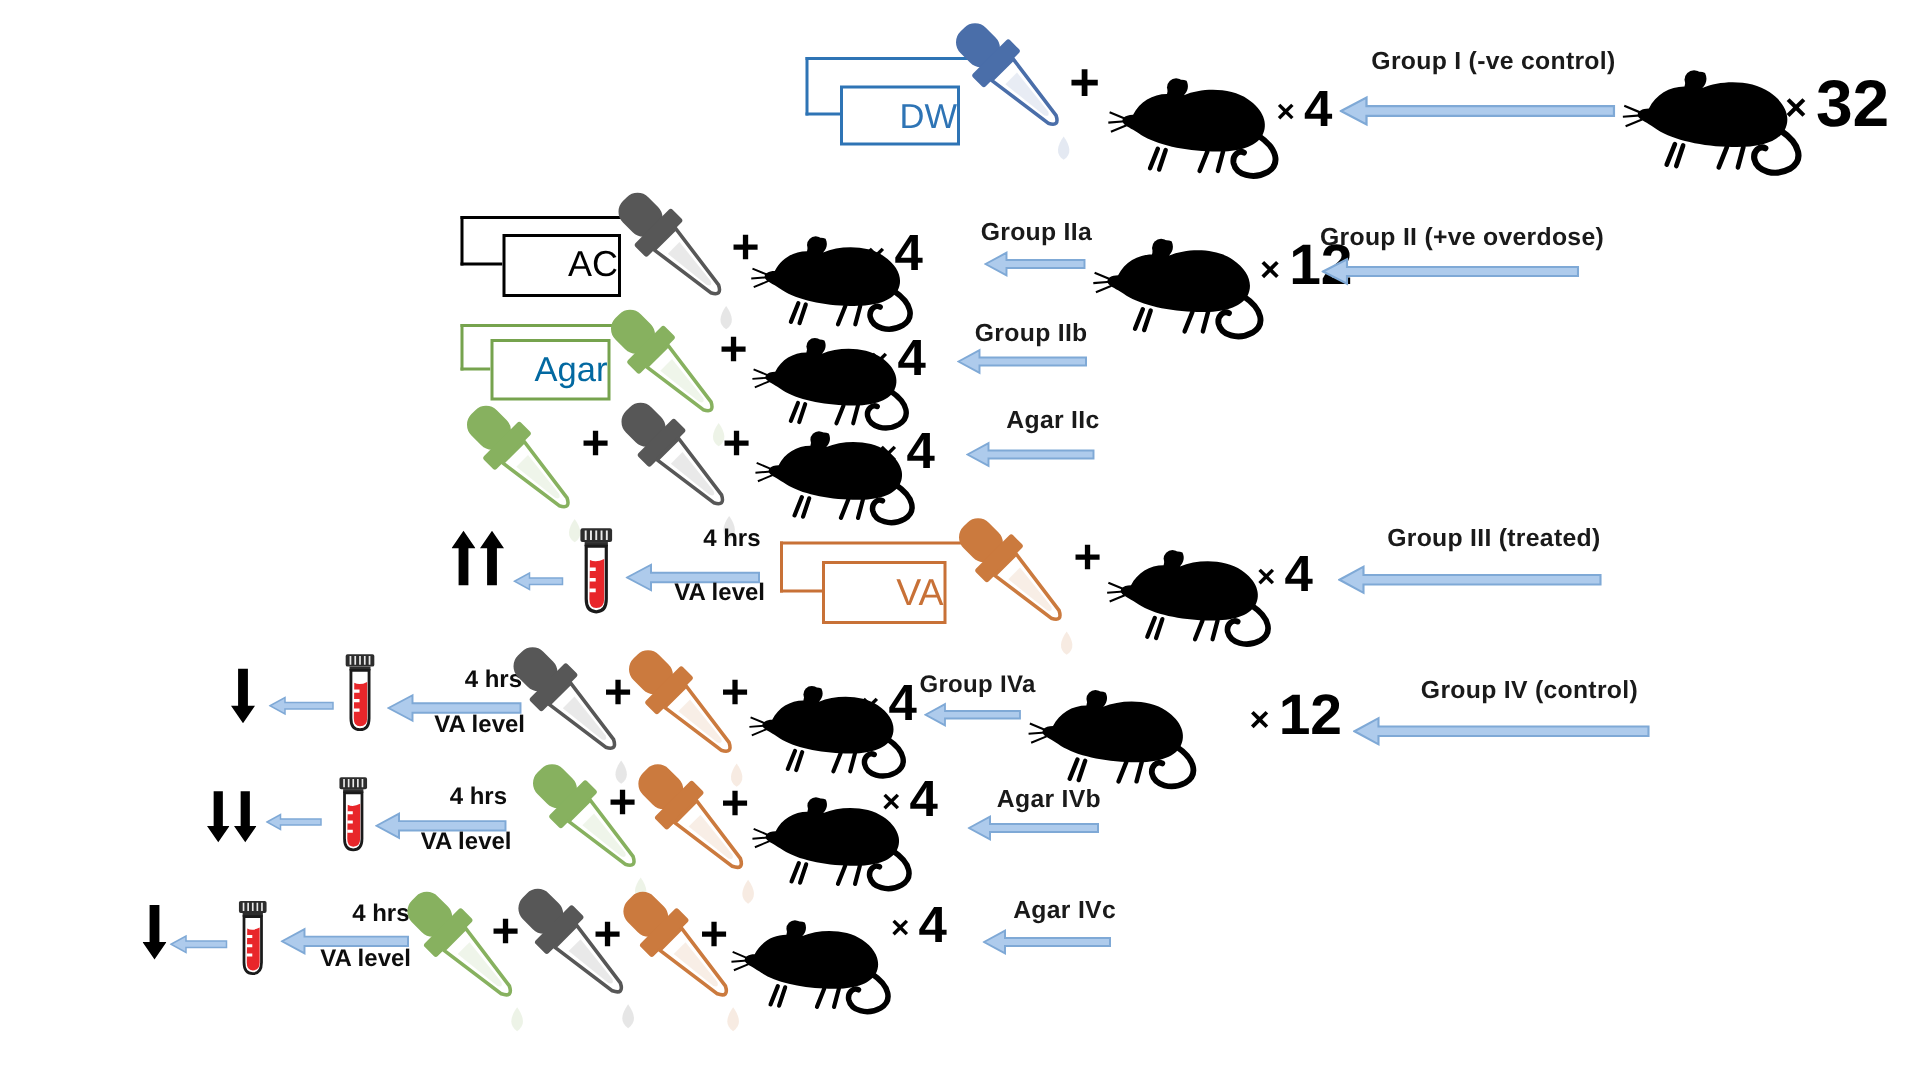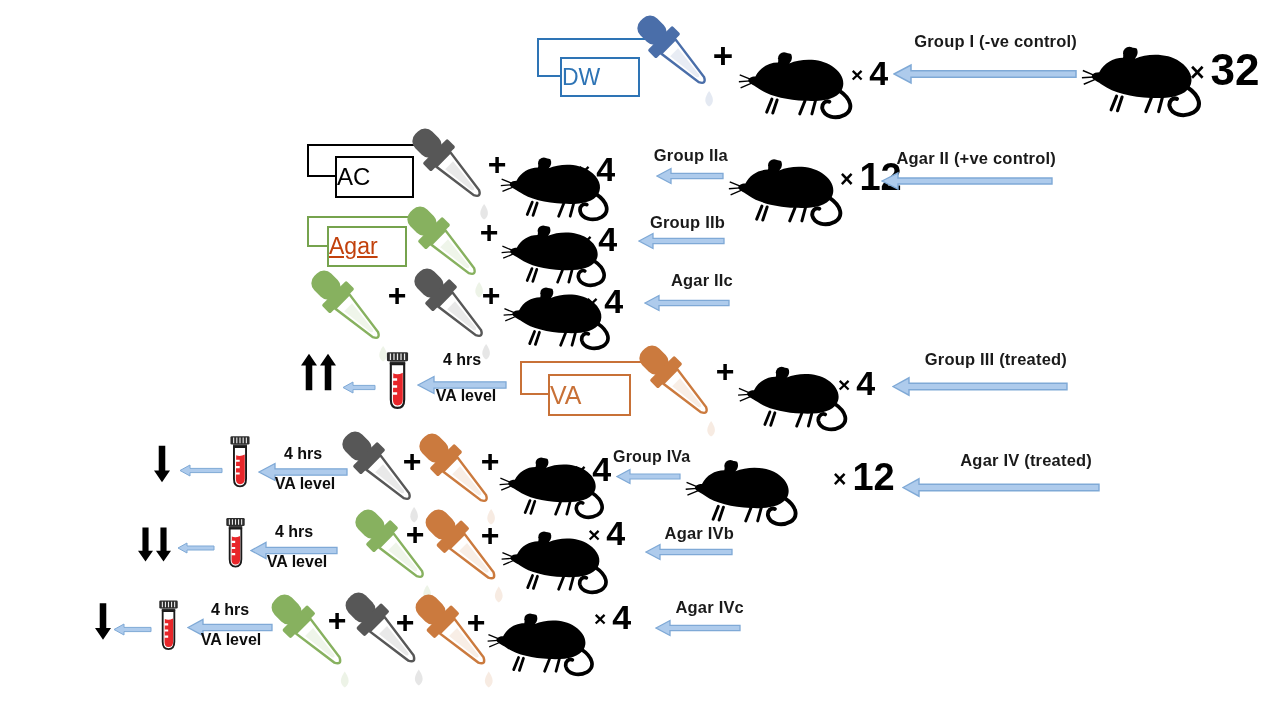--- a/index.html
+++ b/index.html
@@ -1,39 +1,39 @@
 <!DOCTYPE html>
 <html><head>
 <meta charset="utf-8">
 <style>
   html,body{margin:0;padding:0;background:#fff;}
   #stage{position:relative;width:1280px;height:720px;background:#ffffff;overflow:hidden;
          font-family:"Liberation Sans",sans-serif;color:#111;}
   .icon{position:absolute;}
   .line{position:absolute;}
   .box{position:absolute;background:#fff;border:2px solid #000;display:flex;align-items:center;
-       justify-content:flex-start;font-size:23px;line-height:1;}
+       justify-content:flex-end;font-size:23px;line-height:1;}
   .glabel{position:absolute;font-weight:700;font-size:16.5px;text-align:right;white-space:nowrap;
           color:#1a1a1a;letter-spacing:.2px;}
-  .assay-label{position:absolute;font-weight:700;font-size:16px;text-align:center;white-space:nowrap;color:#0d0d0d;}
+  .assay-label{position:absolute;font-weight:700;font-size:16px;text-align:right;white-space:nowrap;color:#0d0d0d;}
   .plus{position:absolute;transform:translate(-50%,-50%);font-weight:700;font-size:32px;color:#000;line-height:1;}
   .count{position:absolute;display:flex;align-items:flex-start;gap:6px;font-weight:700;color:#000;}
   .count .x{font-size:21px;margin-top:8px;line-height:1;}
   .count .n{font-size:34px;line-height:1;}
   .count.mid .x{font-size:23px;margin-top:10px;}
   .count.mid .n{font-size:38px;}
   .count.big .x{font-size:25px;margin-top:12px;}
   .count.big .n{font-size:44px;}
   .c-blue{color:#4a6ea9;}
   .c-dark{color:#575757;}
   .c-green{color:#87b15f;}
   .c-orange{color:#cb7a3e;}
   .b-dw{border-color:#2e74b5;color:#2e74b5;}
   .b-ac{border-color:#000;color:#000;font-size:24px;}
-  .b-agar{border-color:#76a34e;color:#c2410c;text-decoration:underline;}
+  .b-agar{border-color:#76a34e;color:#0369a1;}
   .b-va{border-color:#c87137;color:#c87137;font-size:25px;}
   .l-dw{background:#2e74b5;}
   .l-ac{background:#000;}
   .l-agar{background:#76a34e;}
   .l-va{background:#c87137;}
 </style>
 </head>
 <body>
 
 <div id="stage">
@@ -123,21 +123,21 @@
   <svg class="icon" style="left:656px;top:167px" width="68" height="18">
     <path d="M1 9 L15 1.5 L15 6.3 L67 6.3 L67 11.7 L15 11.7 L15 16.5 Z" fill="#aecbec" stroke="#7fa9d6" stroke-width="1.3"></path>
   </svg>
   <svg class="icon" style="left:727px;top:147px" width="122" height="80">
       <use href="#sym-mouse"></use>
     </svg>
   <div class="count mid" style="left:840px;top:158px">
     <span class="x">×</span>
     <span class="n">12</span>
   </div>
-  <div class="glabel" style="left:880px;top:149px;width:176px">Agar II (+ve control)</div>
+  <div class="glabel" style="left:880px;top:149px;width:176px">Group II (+ve overdose)</div>
   <svg class="icon" style="left:881px;top:171px" width="172" height="20">
     <path d="M1 10 L17 1.8 L17 7 L171 7 L171 13 L17 13 L17 18.2 Z" fill="#aecbec" stroke="#7fa9d6" stroke-width="1.4"></path>
   </svg>
 
   <div class="line l-agar" style="left:307px;top:216px;width:108px;height:2px"></div>
   <div class="line l-agar" style="left:307px;top:216px;width:2px;height:31px"></div>
   <div class="line l-agar" style="left:307px;top:245px;width:20px;height:2px"></div>
   <div class="box b-agar" style="left:327px;top:226px;width:76px;height:37px">
     <span>Agar</span>
   </div>
@@ -249,21 +249,21 @@
   <svg class="icon" style="left:616px;top:468px" width="65" height="17">
     <path d="M1 8.5 L14 1.4 L14 6 L64 6 L64 11 L14 11 L14 15.6 Z" fill="#aecbec" stroke="#7fa9d6" stroke-width="1.2"></path>
   </svg>
   <svg class="icon" style="left:684px;top:448px" width="120" height="79">
       <use href="#sym-mouse"></use>
     </svg>
   <div class="count mid" style="left:833px;top:458px">
     <span class="x">×</span>
     <span class="n">12</span>
   </div>
-  <div class="glabel" style="left:920px;top:451px;width:172px">Agar IV (treated)</div>
+  <div class="glabel" style="left:920px;top:451px;width:172px">Group IV (control)</div>
   <svg class="icon" style="left:902px;top:477px" width="198" height="21">
     <path d="M1 10.5 L17 1.8 L17 7.3 L197 7.3 L197 13.7 L17 13.7 L17 19.2 Z" fill="#aecbec" stroke="#7fa9d6" stroke-width="1.4"></path>
   </svg>
 
   <svg class="icon" style="left:138px;top:521px" width="15" height="47">
       <use href="#sym-down"></use>
     </svg>
   <svg class="icon" style="left:156px;top:521px" width="15" height="47">
       <use href="#sym-down"></use>
     </svg>

